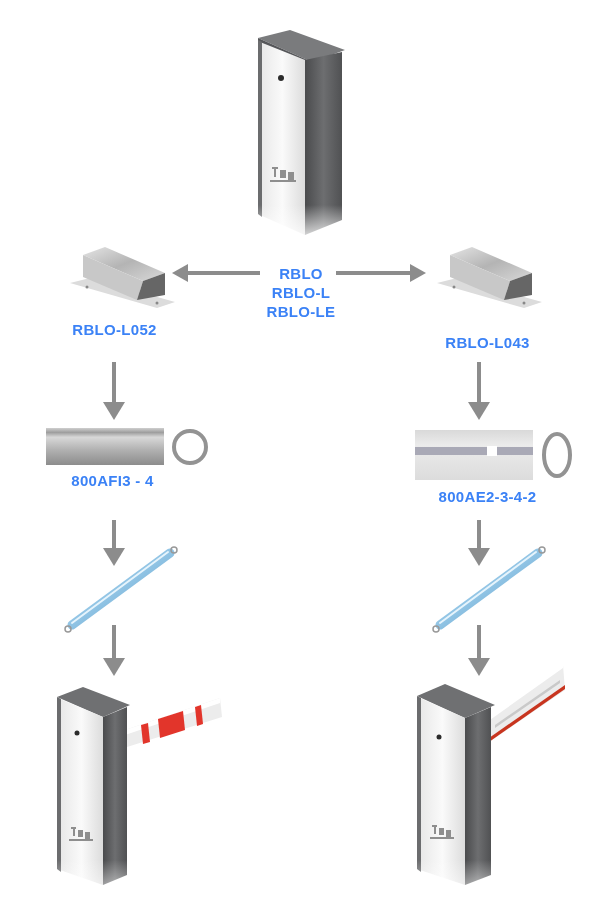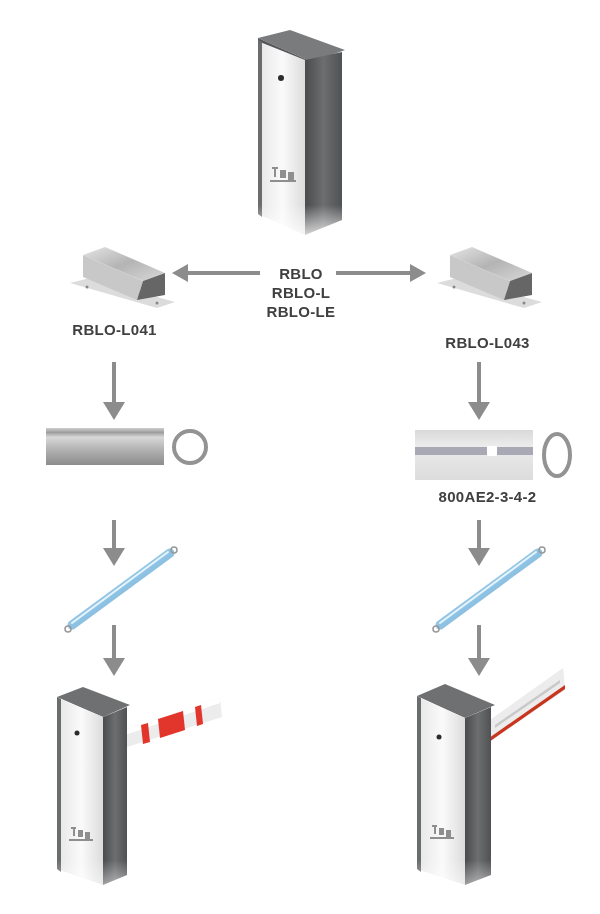--- a/index.html
+++ b/index.html
@@ -1,18 +1,18 @@
 <!DOCTYPE html>
 <html><head>
 <meta charset="utf-8">
 <style>
   html, body { margin:0; padding:0; background:#ffffff; }
   body { width:600px; height:914px; position:relative; overflow:hidden;
          font-family:"Liberation Sans", sans-serif; }
-  .label { position:absolute; color:#404040; font-weight:bold; font-size:15px;
+  .label { position:absolute; color:#3b82f6; font-weight:bold; font-size:15px;
            line-height:19px; text-align:center; letter-spacing:0.3px; }
   .arrow-line { position:absolute; background:#8c8c8c; }
   .tri-down { position:absolute; width:0; height:0;
               border-left:11px solid transparent; border-right:11px solid transparent;
               border-top:18px solid #8c8c8c; }
   .tri-left { position:absolute; width:0; height:0;
               border-top:9px solid transparent; border-bottom:9px solid transparent;
               border-right:16px solid #8c8c8c; }
   .tri-right { position:absolute; width:0; height:0;
               border-top:9px solid transparent; border-bottom:9px solid transparent;
@@ -93,21 +93,21 @@
 <svg style="left:432px;top:245px;" width="115" height="65" viewBox="0 0 115 65">
   <polygon points="5,38 25,33 110,57 92,63" fill="#dcdcdc"></polygon>
   <polygon points="18,10 40,2 100,28 78,36" fill="url(#brG)"></polygon>
   <polygon points="18,10 78,36 72,55 18,32" fill="#c8c8c8"></polygon>
   <polygon points="78,36 100,28 100,50 72,55" fill="#666"></polygon>
   <circle cx="22" cy="42" r="1.5" fill="#888"></circle>
     <circle cx="92" cy="58" r="1.5" fill="#888"></circle>
 </svg>
 
 <div class="label" style="left:52px;top:320px;width:125px;">
-  <div>RBLO-L041</div>
+  <div>RBLO-L052</div>
 </div>
 <div class="label" style="left:425px;top:333px;width:125px;">
   <div>RBLO-L043</div>
 </div>
 
 <div>
   <div class="arrow-line" style="left:112px;top:362px;width:4px;height:42px;"></div>
   <div class="tri-down" style="left:103px;top:402px;"></div>
 </div>
 <div>
@@ -141,20 +141,21 @@
   </defs>
   <rect x="0" y="0" width="118" height="50" fill="url(#ovalG)"></rect>
   <rect x="0" y="17" width="118" height="8" fill="#a9a9b6"></rect>
   <rect x="72" y="16" width="10" height="10" fill="#ffffff"></rect>
 </svg>
 <svg style="left:540px;top:430px;" width="34" height="50" viewBox="0 0 34 50">
   <ellipse cx="17" cy="25" rx="13" ry="21" fill="none" stroke="#939393" stroke-width="4"></ellipse>
 </svg>
 
 <div class="label" style="left:50px;top:471px;width:125px;">
+  <div>800AFI3 - 4</div>
 </div>
 <div class="label" style="left:420px;top:487px;width:135px;">
   <div>800AE2-3-4-2</div>
 </div>
 
 <div>
   <div class="arrow-line" style="left:112px;top:520px;width:4px;height:30px;"></div>
   <div class="tri-down" style="left:103px;top:548px;"></div>
 </div>
 <div>

